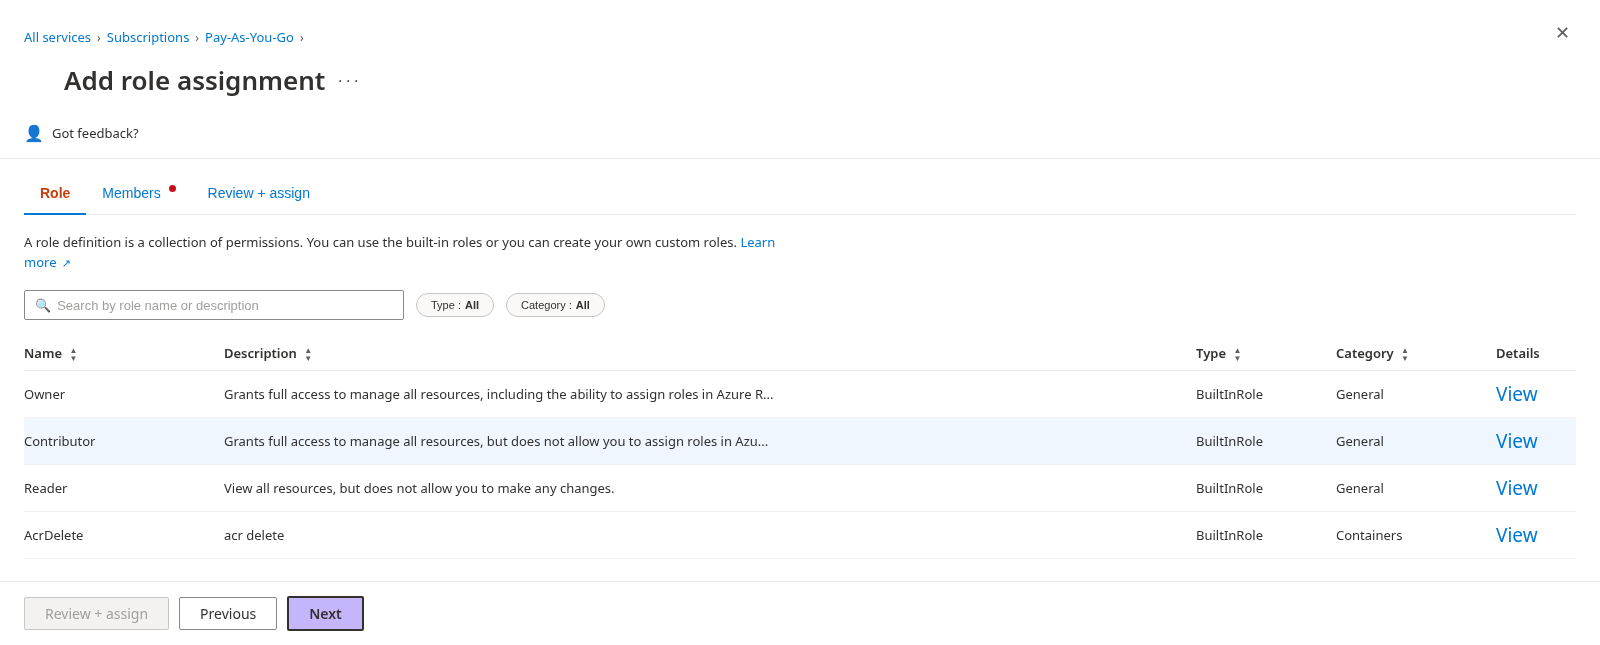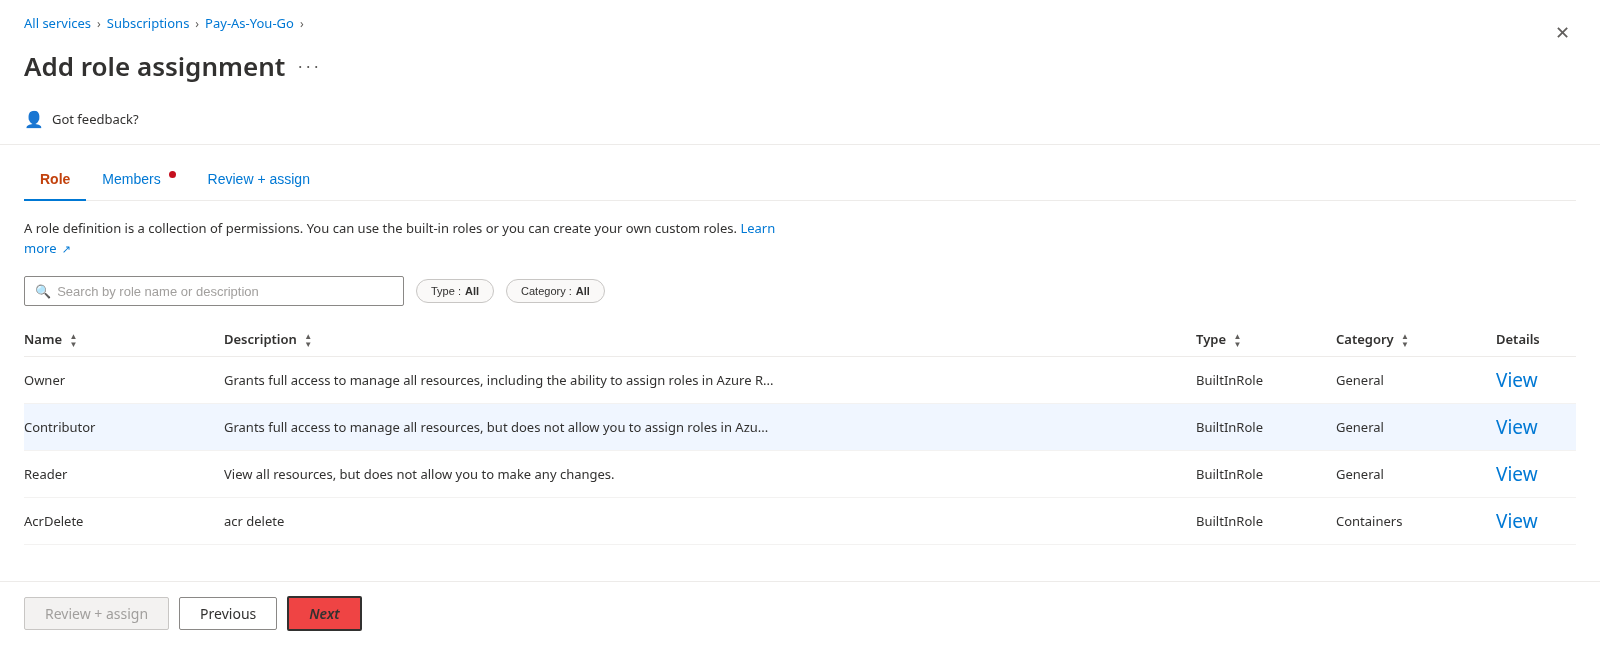--- a/index.html
+++ b/index.html
@@ -11,21 +11,21 @@
       width: 1600px;
       min-height: 645px;
       overflow: hidden;
     }
 
     .page-container {
       width: 1600px;
       min-height: 645px;
       background: #fff;
       position: relative;
-      padding: 0 24px;
+      padding: 14px 24px;
     }
 
     
     .breadcrumb {
       display: flex;
       align-items: center;
       gap: 6px;
       padding: 14px 0 10px 0;
       font-size: 13px;
     }
@@ -37,20 +37,21 @@
       color: #605e5c;
       font-size: 12px;
     }
 
     
     .page-header {
       display: flex;
       align-items: center;
       gap: 6px;
       padding: 6px 0 16px 0;
+      margin-left: 40px;
     }
     .page-title {
       font-size: 26px;
       font-weight: 600;
       color: #323130;
     }
     .more-options-btn {
       background: none;
       border: none;
       cursor: pointer;
@@ -277,25 +278,24 @@
       border: 1px solid #8a8886;
       color: #323130;
     }
     .btn-default:disabled {
       background: #f3f2f1;
       border-color: #c8c6c4;
       color: #a19f9d;
       cursor: default;
     }
     .btn-primary {
-      background: #ef4444;
+      background: #c4b5fd;
       border: 2px solid #323130;
       color: #323130;
       font-weight: 600;
-      font-style: italic;
     }
 
     .description-truncated {
       max-width: 580px;
       overflow: hidden;
       text-overflow: ellipsis;
       white-space: nowrap;
       display: block;
     }
   </style>

